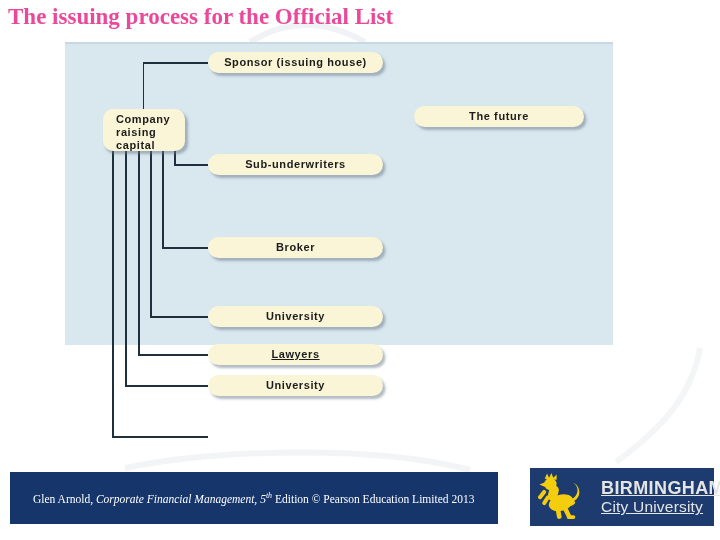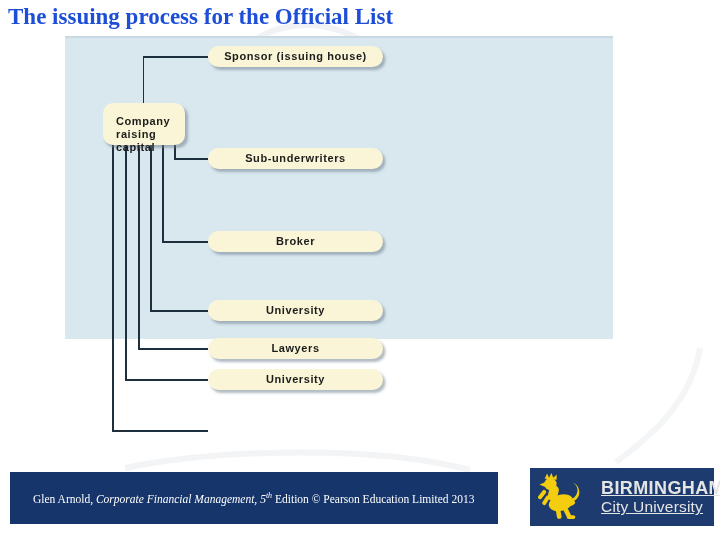--- a/index.html
+++ b/index.html
@@ -13,24 +13,24 @@
   }
   html,body{margin:0;padding:0;}
   body{font-family:"Liberation Sans",sans-serif;background:#fff;}
   .slide{
     position:relative;width:720px;height:540px;background:#ffffff;overflow:hidden;
   }
   .watermark{position:absolute;left:0;top:0;pointer-events:none;}
   .slide-title{
     position:absolute;left:8px;top:4px;margin:0;
     font-family:"Liberation Serif",serif;font-weight:bold;
-    font-size:23px;color:#1d4ed8;letter-spacing:0px;white-space:nowrap;
+    font-size:23px;color:#ec4899;letter-spacing:0px;white-space:nowrap;
   }
   .panel{
-    position:absolute;left:65px;top:36px;width:548px;height:303px;
+    position:absolute;left:65px;top:42px;width:548px;height:303px;
     background:var(--panel-bg,#d9e7ef);
     border-top:2px solid #c9d9e3;
     box-sizing:border-box;
   }
   
   .vline,.hline{position:absolute;background:var(--connector,#1e2f3e);}
   .vline{width:1.6px;}
   .hline{height:1.6px;}
   
   .node{
@@ -40,21 +40,21 @@
     box-shadow:2.5px 3px 2.5px rgba(104,122,138,0.5);
     z-index:2;box-sizing:border-box;
   }
   .pill{
     width:175px;height:21px;border-radius:11px;
     text-align:center;line-height:21px;white-space:nowrap;
   }
   .pill-wide{width:170px;}
   .company{
     width:82px;height:42px;border-radius:10px;
-    padding:12px 6px 4px 13px;line-height:13px;text-align:left;
+    padding:4px 6px 4px 13px;line-height:13px;text-align:left;
   }
   
   .credit-bar{
     position:absolute;left:10px;top:472px;width:488px;height:52px;
     background:var(--navy-bar,#15356b);
     display:flex;align-items:center;box-sizing:border-box;padding-left:20px;
   }
   .credit-text{
     margin:3px;color:#ffffff;font-family:"Liberation Serif",serif;
     font-size:11.5px;white-space:nowrap;
@@ -104,28 +104,29 @@
     <div class="vline" style="left:60px;top:105px;height:236px;"></div>
     <div class="hline" style="left:60px;top:341px;width:83px;"></div>
 
     <div class="vline" style="left:47px;top:105px;height:287px;"></div>
     <div class="hline" style="left:47px;top:392px;width:96px;"></div>
 
     <div class="node pill" style="left:143px;top:8px;">Sponsor (issuing house)</div>
 
     <div class="node company" style="left:38px;top:65px;">Company raising capital</div>
 
+    <div class="node pill pill-wide" style="left:349px;top:62px;">The future</div>
 
     <div class="node pill" style="left:143px;top:193px;">Broker</div>
 
     <div class="node pill" style="left:143px;top:110px;">Sub-underwriters</div>
 
     <div class="node pill" style="left:143px;top:262px;">University</div>
 
-    <div class="node pill" style="left:143px;top:300px;">Lawyers</div>
+    <div class="node pill" style="left:143px;top:300px;text-decoration:underline;">Lawyers</div>
 
     <div class="node pill" style="left:143px;top:331px;">University</div>
 
   </div>
 
   <div class="credit-bar">
     <p class="credit-text"><span>Glen Arnold, </span><span class="it">Corporate Financial Management, </span><span class="it">5</span><sup>th</sup><span> Edition © Pearson Education Limited 2013</span></p>
   </div>
 
   <div class="logo-box">

